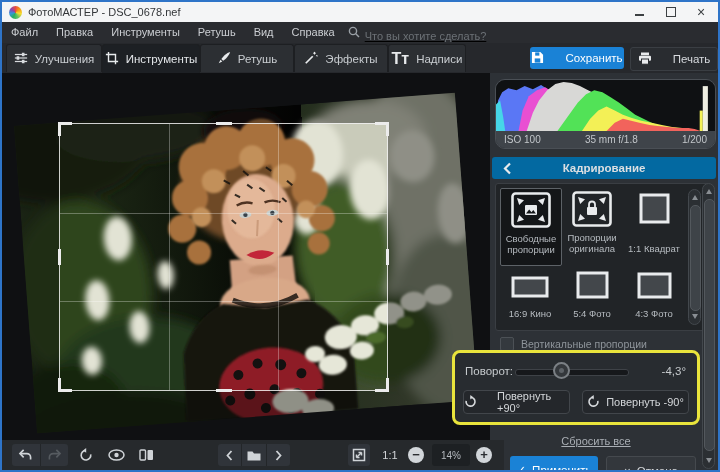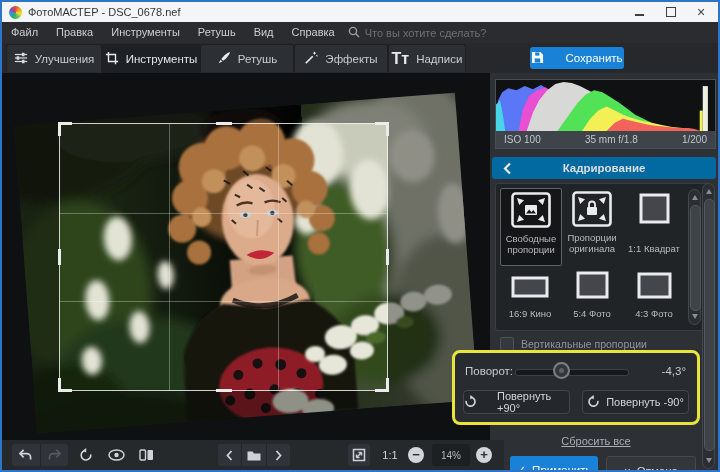--- a/index.html
+++ b/index.html
@@ -11,21 +11,21 @@
   .logo{width:13px;height:13px;border-radius:50%;margin:0 6px 0 7px;
     background:conic-gradient(#e84c3d,#f39c12,#f7dc30,#62c462,#27ae60,#3498db,#8e44ad,#e84c3d);}
   .wtitle{font-size:11px;color:#333639;}
   .wctl{position:absolute;top:0;height:20px;width:30px;display:flex;align-items:center;justify-content:center;color:#3c4043;}
   .minbar{width:9px;height:2px;background:#3c4043;margin-top:6px;}
   .maxbox{width:8px;height:8px;border:1.5px solid #3c4043;}
   .closex{font-size:14px;line-height:20px;}
   
   .menubar{left:0;top:20px;width:716px;height:21px;background:#2a2c30;display:flex;align-items:center;}
   .mitem{font-size:11px;color:#cbced2;padding:0 9px;line-height:21px;}
-  .msearch{display:flex;align-items:center;margin-left:4px;}
+  .msearch{display:flex;align-items:flex-end;margin-left:4px;text-decoration:underline;}
   .mplace{font-size:11px;color:#6c7176;margin-left:5px;}
   
   .tabbar{left:0;top:41px;width:716px;height:30px;background:#26282c;border-bottom:1px solid #18191c;}
   .tab{position:absolute;top:1px;height:27px;display:flex;align-items:center;justify-content:center;gap:7px;
     background:#2c2f33;border:1px solid #1d1f22;border-bottom:none;border-radius:3px 3px 0 0;
     font-size:11.5px;color:#c9cdd1;}
   .tab.active{background:#1d2024;border-bottom:2px solid #2f8fd0;height:28px;color:#e4e7ea;}
   .tbtn{position:absolute;top:4px;height:22px;border-radius:3px;display:flex;align-items:center;justify-content:center;
     gap:21px;font-size:11.5px;color:#fff;}
   .savebtn{left:528px;width:94px;background:#1a82d6;}
@@ -37,21 +37,21 @@
   .cropframe{left:57px;top:50px;width:329px;height:268px;border:1px solid rgba(240,240,240,.85);box-sizing:border-box;}
   .gl{position:absolute;background:rgba(255,255,255,.30);}
   .ch{position:absolute;width:11px;height:11px;}
   .ch.tl{left:-2px;top:-2px;border-left:3px solid #ececec;border-top:3px solid #ececec;}
   .ch.tr{right:-2px;top:-2px;border-right:3px solid #ececec;border-top:3px solid #ececec;}
   .ch.bl{left:-2px;bottom:-2px;border-left:3px solid #ececec;border-bottom:3px solid #ececec;}
   .ch.br{right:-2px;bottom:-2px;border-right:3px solid #ececec;border-bottom:3px solid #ececec;}
   .mh{position:absolute;background:#ececec;}
   
   .panel{left:488px;top:71px;width:228px;height:399px;background:#2d3136;}
-  .histwrap{left:5px;top:6px;width:219px;border:1px solid #4a4f55;border-radius:0;overflow:hidden;}
+  .histwrap{left:5px;top:6px;width:219px;border:1px solid #4a4f55;border-radius:10px;overflow:hidden;}
   .hist{height:51px;background:#0f1113;}
   .histinfo{height:17px;background:#3f444a;display:flex;align-items:center;justify-content:space-between;
     padding:0 8px;font-size:10px;color:#c2c6ca;}
   .phead{left:2px;top:84px;width:224px;height:22px;background:#0369a1;border-radius:3px;display:flex;align-items:center;}
   .phead .ttl{flex:1;text-align:center;font-size:11.5px;font-weight:bold;color:#dcdfe2;}
   .presets{left:5px;top:110px;width:214px;height:148px;background:#212427;border:1px solid #3a3e43;border-radius:3px;box-sizing:border-box;}
   .tile{position:absolute;width:60px;text-align:center;}
   .tile .ticon{height:42px;display:flex;align-items:center;justify-content:center;}
   .tile .tlab{font-size:9.5px;line-height:1.18;color:#b7bcc1;margin-top:2px;}
   .tile.sel{background:#141618;border:1px solid #5d6267;border-radius:2px;}
@@ -165,20 +165,28 @@
       <span style="font-size:16px;font-weight:bold;color:#e8eaec;">Tт</span>
       <span>Надписи</span>
     </div>
     <div class="tbtn savebtn">
       <span><svg width="13" height="13" viewBox="0 0 14 14">
             <path d="M1 1 h9 l3 3 v9 h-12 z" fill="#fff"></path>
             <rect x="4" y="8" width="6" height="4.5" fill="#1a82d6"></rect>
             <rect x="4.5" y="1.5" width="4.5" height="3.5" fill="#1a82d6"></rect>
           </svg></span>
       <span>Сохранить</span>
+    </div>
+    <div class="tbtn printbtn">
+      <span><svg width="14" height="13" viewBox="0 0 14 13">
+            <rect x="3" y="0.5" width="8" height="2.8" fill="#e8eaec"></rect>
+            <rect x="1" y="3.8" width="12" height="5" rx="1" fill="#e8eaec"></rect>
+            <rect x="3.5" y="7" width="7" height="5.2" fill="#e8eaec" stroke="#292c30" stroke-width="1"></rect>
+          </svg></span>
+      <span>Печать</span>
     </div>
   </div>
 
   <div class="abs canvas">
     <div class="abs photo">
       <svg width="442" height="308" viewBox="0 0 442 308" preserveAspectRatio="none">
         <defs>
           <filter id="b6" x="-40%" y="-40%" width="180%" height="180%">
               <feGaussianBlur stdDeviation="6"></feGaussianBlur>
             </filter>

